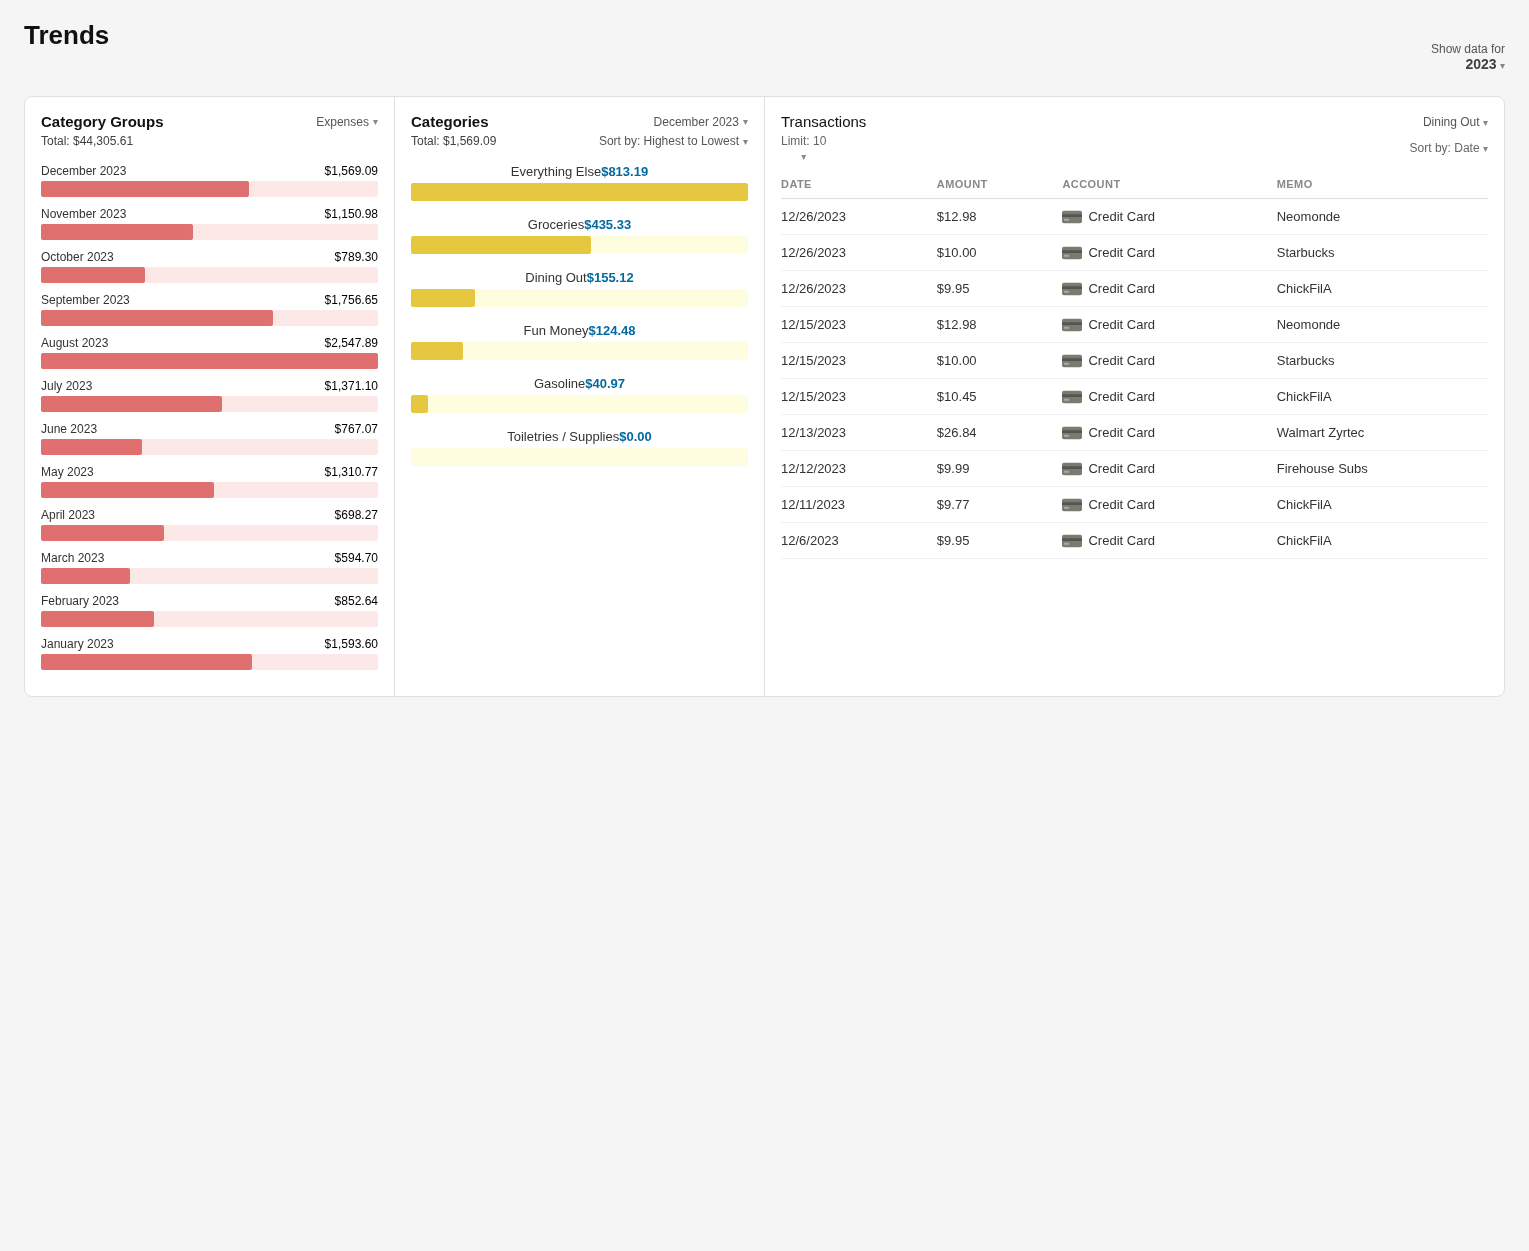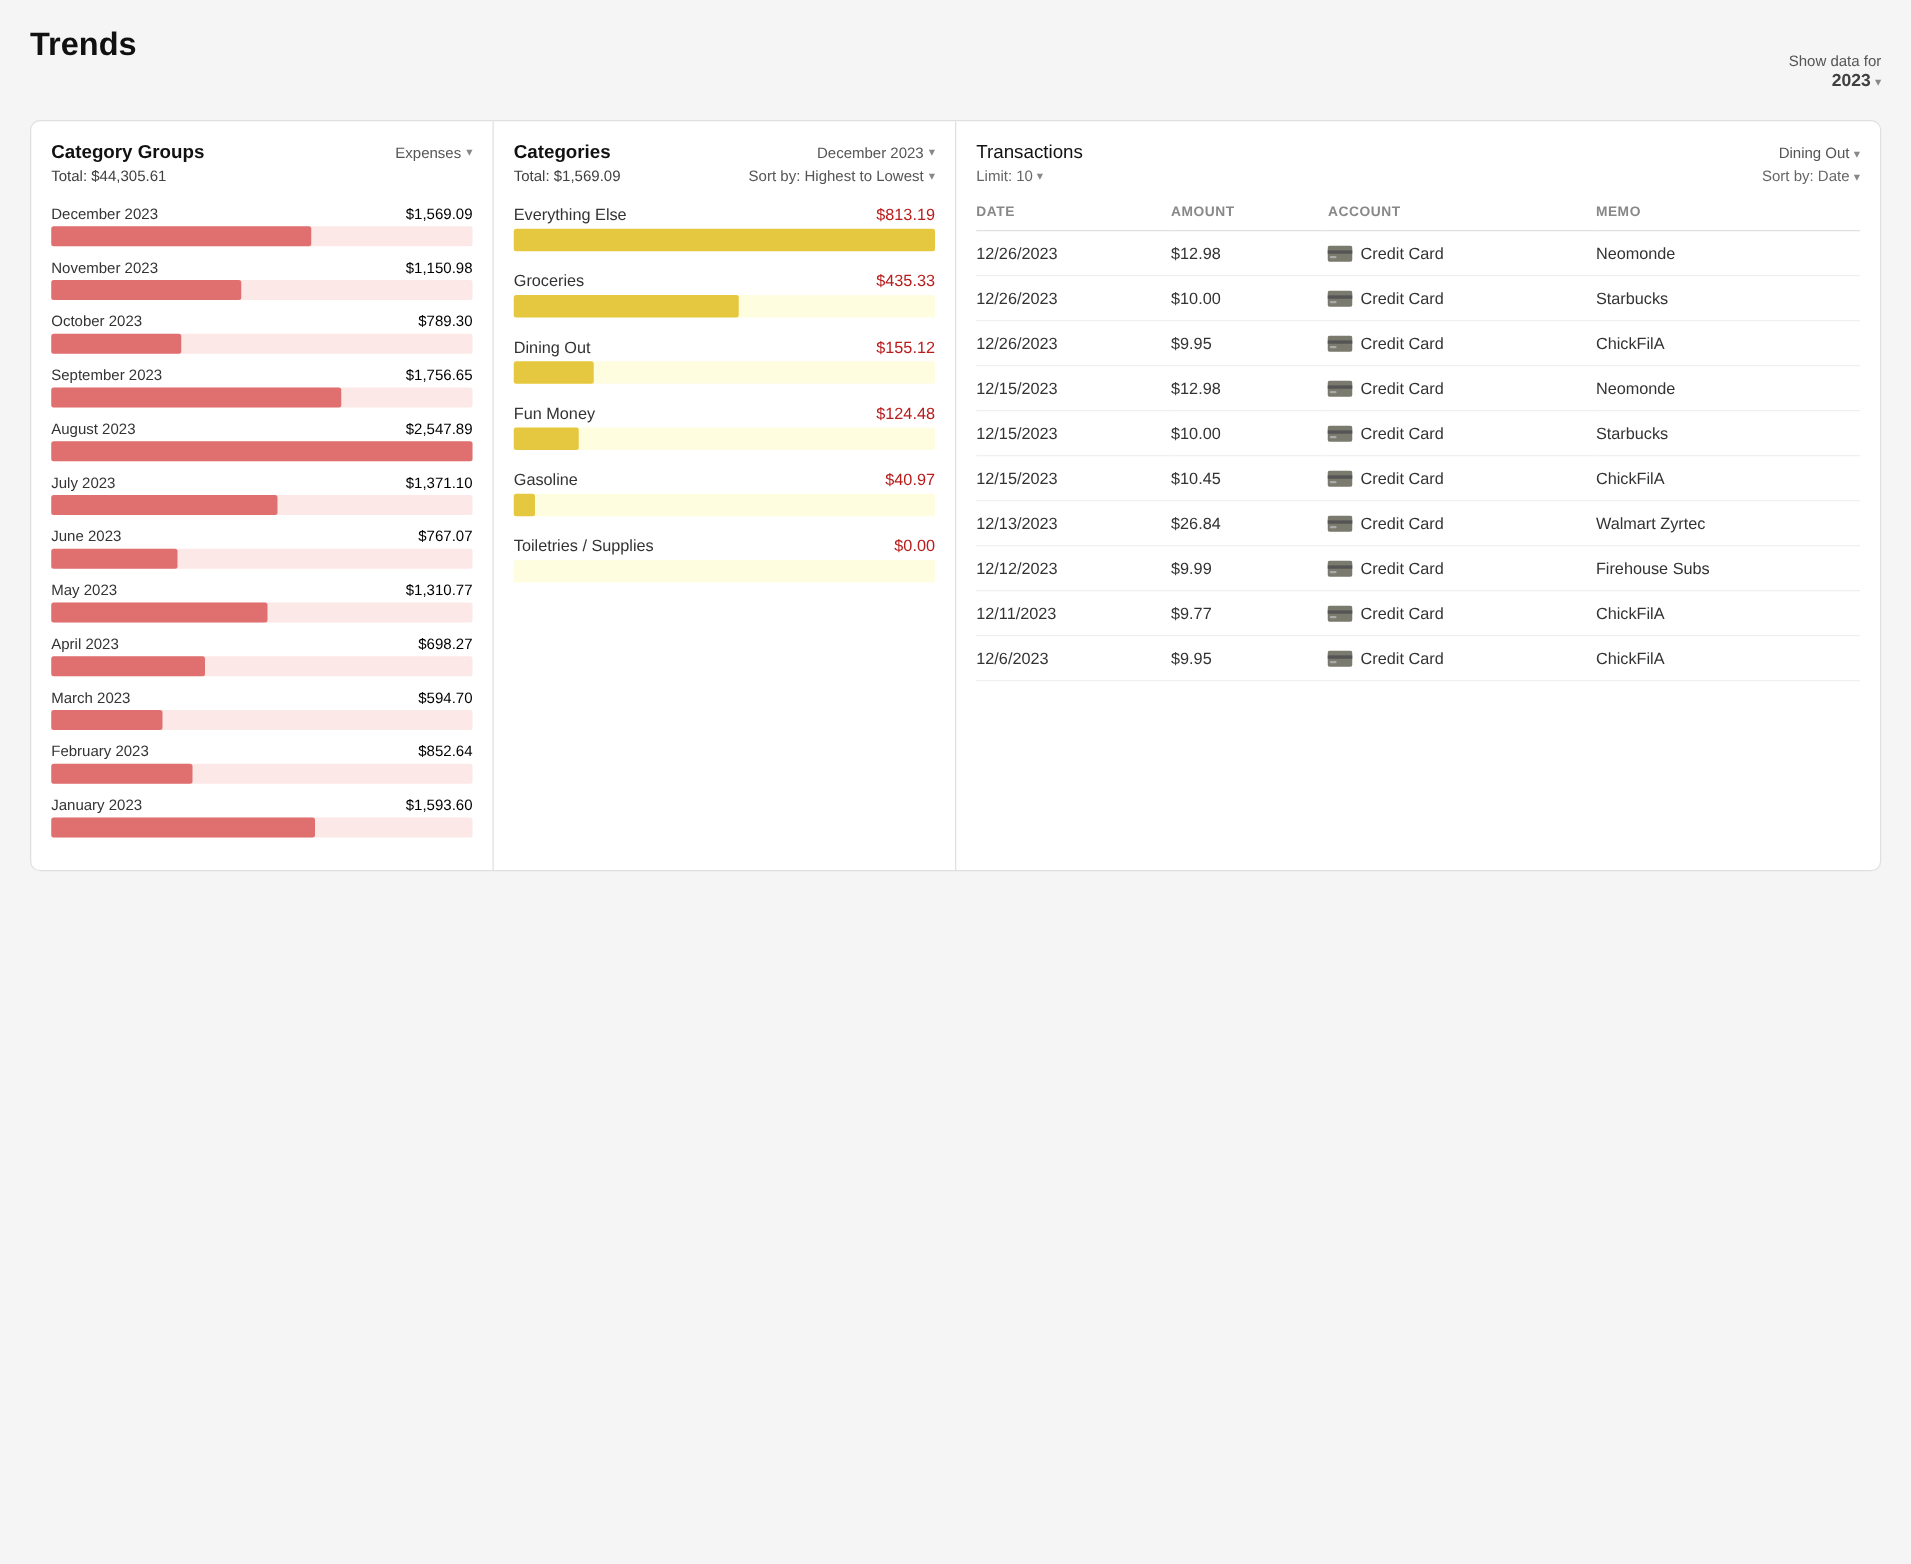--- a/index.html
+++ b/index.html
@@ -130,31 +130,32 @@
       position: absolute;
       left: 0;
       top: 0;
     }
     
     .category-row {
       margin-bottom: 16px;
     }
     .category-row-header {
       display: flex;
-      justify-content: space-between;
+      justify-content: center;
       margin-bottom: 4px;
     }
     .category-name {
       font-size: 13px;
       color: #333;
       font-weight: 500;
     }
     .category-amount {
       font-size: 13px;
-      color: #b91c1c;
+      color: #0369a1;
+      font-weight: bold;
     }
     .cat-bar-bg {
       height: 18px;
       background: #fffde0;
       border-radius: 2px;
       position: relative;
     }
     .cat-bar-fill {
       height: 100%;
       background: #e6c840;
@@ -228,20 +229,21 @@
     }
     .cc-icon-svg {
       width: 20px;
       height: 14px;
       flex-shrink: 0;
     }
     .limit-dropdown {
       display: inline-flex;
       align-items: center;
       gap: 3px;
+      flex-direction: column;
     }
   </style>
 </head>
 <body>
 
 <div class="page">
 
   <div class="page-header">
     <h1 class="page-title">Trends</h1>
     <div class="show-data">

